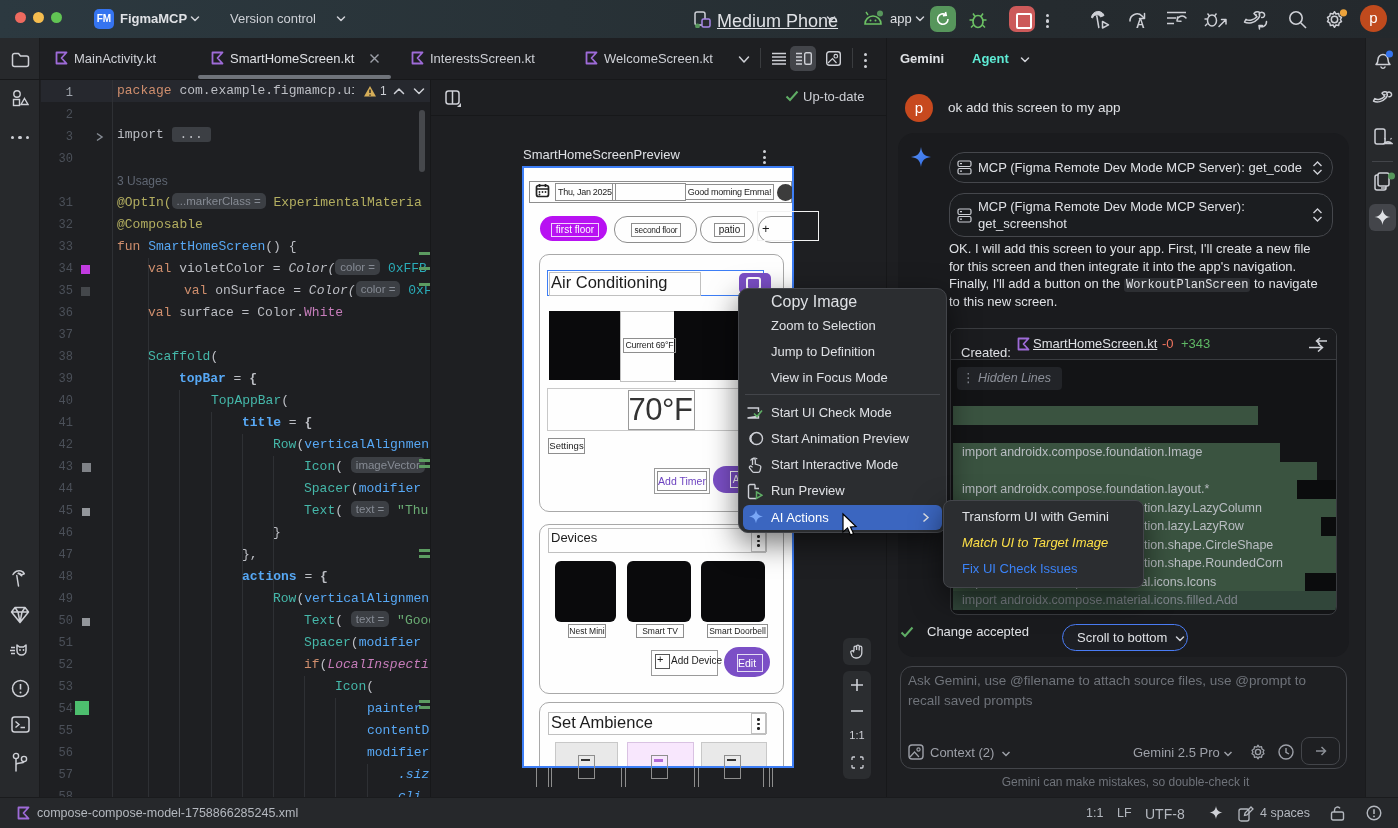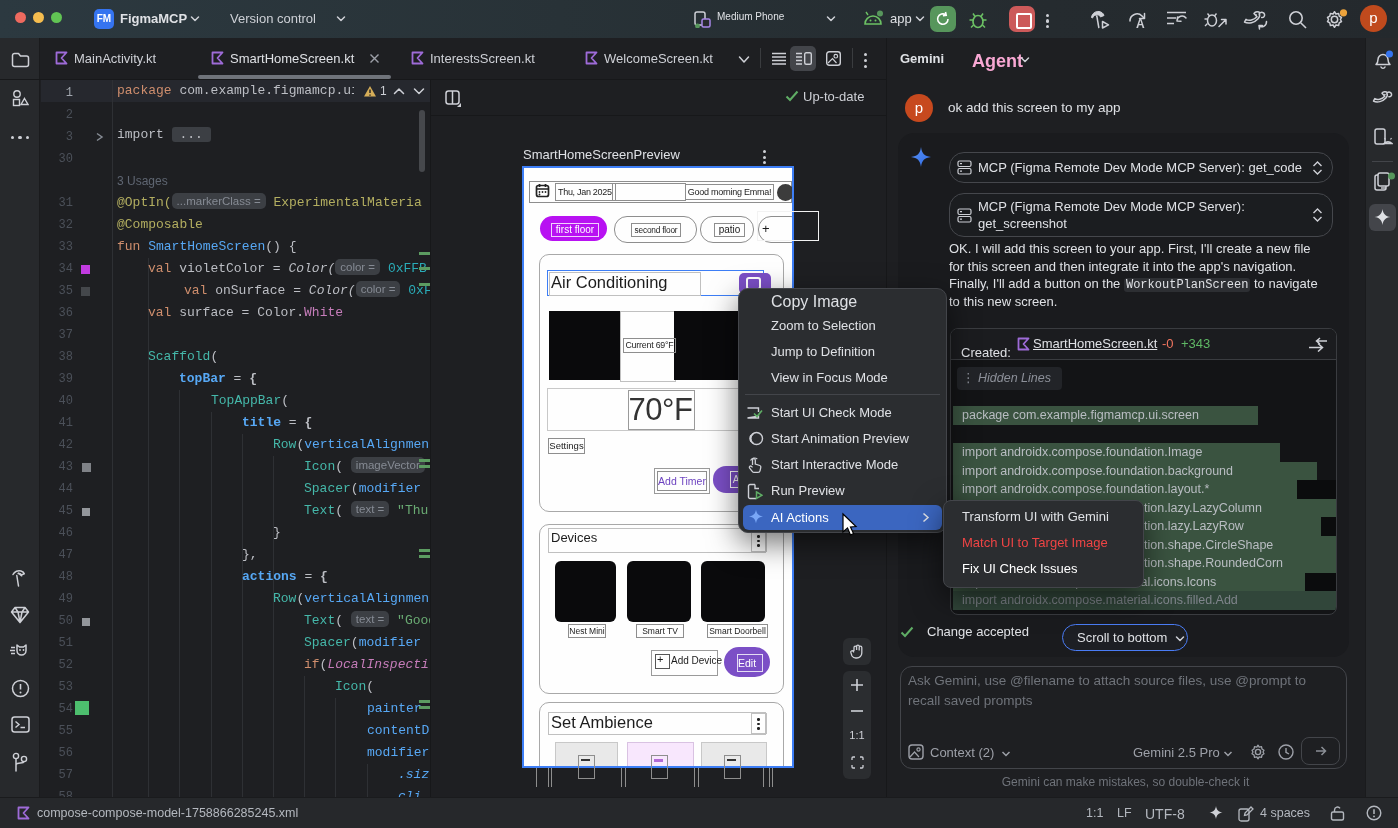--- a/index.html
+++ b/index.html
@@ -27,21 +27,21 @@
     <div class="abs" style="left:230px;top:11px;font-size:13px;color:#CDD0D6;">Version control</div>
     <svg class="abs" style="left:336px;top:15px;" width="10" height="8">
         <path class="ic" d="M1.5 2 L5 5.5 L8.5 2"></path>
       </svg>
 
     <svg class="abs" style="left:694px;top:11px;" width="17" height="17">
       <rect x="1" y="1" width="10" height="13" rx="2" fill="none" stroke="#CED0D6" stroke-width="1.5"></rect>
       <rect x="8" y="8" width="8" height="8" rx="1.5" fill="#27292C" stroke="#A886E8" stroke-width="1.5"></rect>
       <circle cx="3.5" cy="15" r="2.4" fill="#57965C"></circle>
     </svg>
-    <div class="abs" style="left:717px;top:11px;font-size:10px;color:#DFE1E5;">Medium Phone</div>
+    <div class="abs" style="left:717px;top:11px;font-size:18px;color:#DFE1E5;text-decoration:underline;">Medium Phone</div>
     <svg class="abs" style="left:826px;top:15px;" width="10" height="8">
         <path class="ic" d="M1.5 2 L5 5.5 L8.5 2"></path>
       </svg>
 
     <svg class="abs" style="left:862px;top:10px;" width="22" height="18">
       <path d="M3 14 a8 8 0 0 1 16 0 z" fill="none" stroke="#6CC164" stroke-width="1.6"></path>
       <path d="M6 5 L4 2 M16 5 L18 2" stroke="#6CC164" stroke-width="1.4"></path>
       <circle cx="8.5" cy="10.5" r="1" fill="#6CC164"></circle>
         <circle cx="13.5" cy="10.5" r="1" fill="#6CC164"></circle>
       <circle cx="18" cy="3.5" r="3" fill="#57965C"></circle>
@@ -159,21 +159,21 @@
         <path d="M2 12 l4.5-4.5 4 4.5" fill="none" stroke="#CED0D6" stroke-width="1.2"></path>
       </svg>
     <div class="abs" style="left:852px;top:10px;width:1px;height:20px;background:#3A3C3F;"></div>
     <div class="abs" style="left:864px;top:12px;color:#CED0D6;font-size:13px;letter-spacing:0;line-height:5px;">
       <div style="width:3px;height:3px;border-radius:50%;background:#CED0D6;margin:3px 0;"></div>
       <div style="width:3px;height:3px;border-radius:50%;background:#CED0D6;margin:3px 0;"></div>
       <div style="width:3px;height:3px;border-radius:50%;background:#CED0D6;margin:3px 0;"></div>
     </div>
 
     <div class="abs" style="left:900px;top:13px;font-size:13px;font-weight:bold;color:#DFE1E5;">Gemini</div>
-    <div class="abs" style="left:972px;top:13px;font-size:18px;font-weight:bold;color:#f9a8d4;">Agent</div>
+    <div class="abs" style="left:972px;top:13px;font-size:13px;font-weight:bold;color:#5eead4;">Agent</div>
     <svg class="abs" style="left:1020px;top:18px;" width="10" height="8">
         <path class="ic" d="M1.5 2 L5 5.5 L8.5 2"></path>
       </svg>
   </div>
 
   <div class="abs" id="lstripe" style="left:0;top:38px;width:40px;height:759px;background:#27292C;border-right:1px solid #1A1B1D;box-sizing:border-box;">
     <svg class="abs" style="left:11px;top:13px;" width="19" height="17">
         <path class="ic" d="M1.5 4.5 a2 2 0 0 1 2-2 h4 l2 2.5 h6 a2 2 0 0 1 2 2 v6.5 a2 2 0 0 1 -2 2 h-12 a2 2 0 0 1 -2-2 z"></path>
       </svg>
 
@@ -556,25 +556,23 @@
       <div class="t" style="left:230px;top:7px;color:#5FB865;">+343</div>
       <svg class="abs" style="left:356px;top:8px;" width="22" height="15">
         <path d="M2 10.5 H15 M11 6.5 L15.5 10.5 L11 14.5" fill="none" stroke="#CED0D6" stroke-width="1.5"></path>
         <path d="M20 4 H10 M13 1 L9.5 4 L13 7" fill="none" stroke="#CED0D6" stroke-width="1.5"></path>
       </svg>
 
       <div class="abs" style="left:6px;top:38px;width:105px;height:23px;background:#222428;border-radius:4px;"></div>
       <div class="gcode" style="left:11px;top:40px;color:#8C9099;">⋮ <span style="font-style:italic;">Hidden Lines</span></div>
 
       <div class="ghl" style="left:2px;top:77px;width:305px;"></div>
-      <div class="gcode" style="left:11px;top:77px;">package com.example.figmamcp.ui.screen</div>
       <div class="ghl" style="left:2px;top:114px;width:327px;"></div>
       <div class="gcode" style="left:11px;top:114px;">import androidx.compose.foundation.Image</div>
       <div class="ghl" style="left:2px;top:132.5px;width:364px;"></div>
-      <div class="gcode" style="left:11px;top:132.5px;">import androidx.compose.foundation.background</div>
       <div class="ghl" style="left:2px;top:151px;width:344px;"></div>
       <div class="gcode" style="left:11px;top:151px;">import androidx.compose.foundation.layout.*</div>
       <div class="ghl" style="left:2px;top:169.5px;width:385px;"></div>
       <div class="gcode" style="left:11px;top:169.5px;">import androidx.compose.foundation.lazy.LazyColumn</div>
       <div class="ghl" style="left:2px;top:188px;width:368px;"></div>
       <div class="gcode" style="left:11px;top:188px;">import androidx.compose.foundation.lazy.LazyRow</div>
       <div class="ghl" style="left:2px;top:206.5px;width:385px;"></div>
       <div class="gcode" style="left:11px;top:206.5px;">import androidx.compose.foundation.shape.CircleShape</div>
       <div class="ghl" style="left:2px;top:225px;width:385px;"></div>
       <div class="gcode" style="left:11px;top:225px;">import androidx.compose.foundation.shape.RoundedCorn</div>
@@ -731,20 +729,20 @@
     <svg class="abs" style="left:747px;top:508px;" width="18" height="18">
       <path d="M9 1.5 C9.6 5.8 11.6 7.8 16 8.4 C11.6 9 9.6 11 9 15.3 C8.4 11 6.4 9 2 8.4 C6.4 7.8 8.4 5.8 9 1.5 z" fill="#79A7F7"></path>
     </svg>
     <div class="abs" style="left:771px;top:510px;font-size:13px;color:#FFFFFF;">AI Actions</div>
     <svg class="abs" style="left:922px;top:512px;" width="8" height="11">
         <path d="M1.5 1.5 L6 5.5 L1.5 9.5" fill="none" stroke="#DFE1E5" stroke-width="1.5"></path>
       </svg>
 
     <div class="abs" style="left:943px;top:500px;width:201px;height:88px;background:#2B2D30;border:1px solid #43454A;border-radius:8px;box-sizing:border-box;box-shadow:0 10px 30px rgba(0,0,0,0.55);"></div>
     <div class="abs" style="left:962px;top:509px;font-size:13px;color:#DFE1E5;">Transform UI with Gemini</div>
-    <div class="abs" style="left:962px;top:535px;font-size:13px;color:#ef4444;">Match UI to Target Image</div>
-    <div class="abs" style="left:962px;top:561px;font-size:13px;color:#ffffff;">Fix UI Check Issues</div>
+    <div class="abs" style="left:962px;top:535px;font-size:13px;color:#fde047;font-style:italic;">Match UI to Target Image</div>
+    <div class="abs" style="left:962px;top:561px;font-size:13px;color:#3b82f6;">Fix UI Check Issues</div>
 
     <svg class="abs" style="left:840px;top:512px;" width="20" height="26">
       <path d="M3 2 L3 20 L7.5 16 L10.5 23 L13.5 21.5 L10.5 15 L16 14.5 z" fill="#fff" stroke="#000" stroke-width="1.2"></path>
     </svg>
   </div>
 </div>
 
 </body></html>

